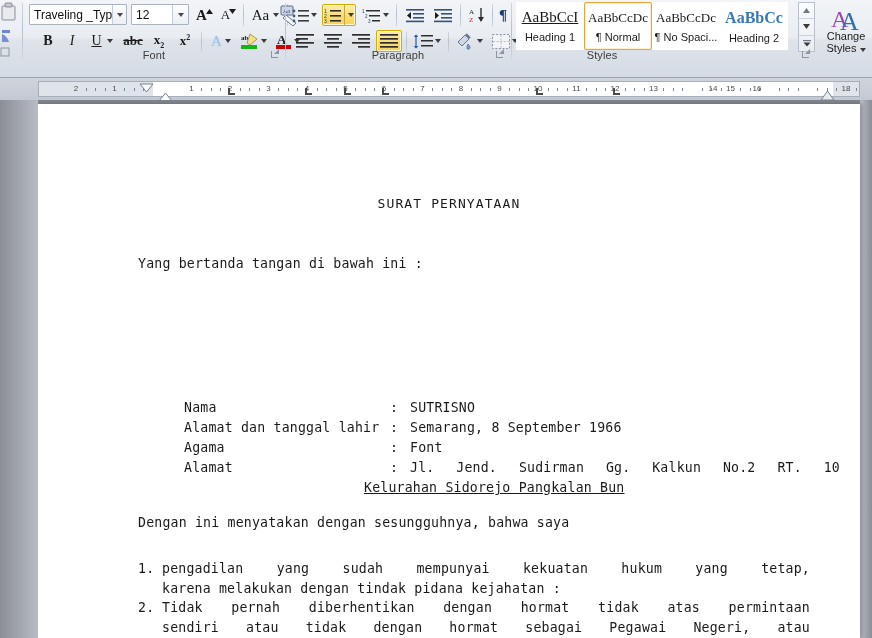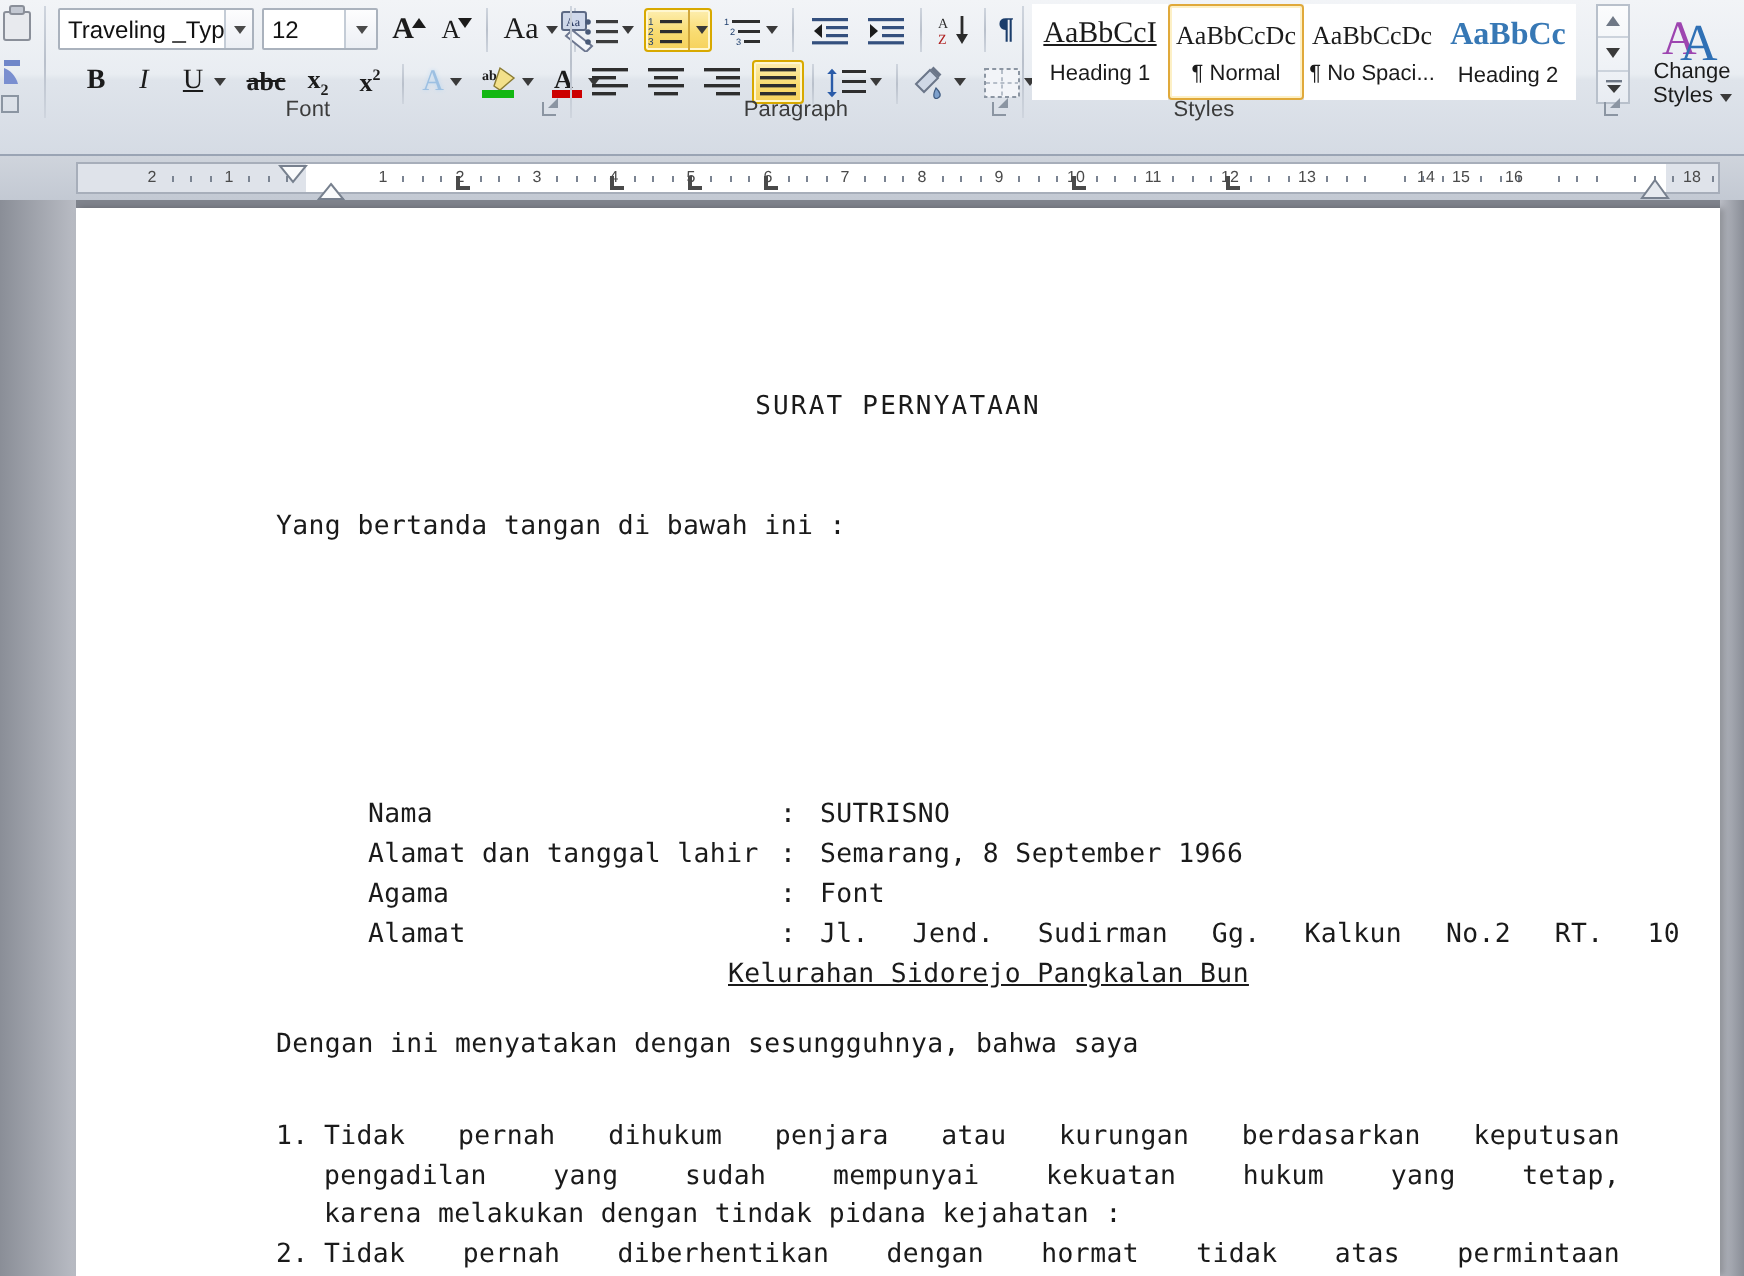--- a/index.html
+++ b/index.html
@@ -619,21 +619,20 @@
             <div class="info-cont" style="height: 20px; line-height: 20px; text-decoration: underline;">Kelurahan Sidorejo Pangkalan Bun</div>
           </div>
         </div>
 
       <div class="line" style="top:411px;">Dengan ini menyatakan dengan sesungguhnya, bahwa saya</div>
 
       <div class="list" id="numbered-list">
           <div class="li">
             <div class="li-num" style="line-height: 19.6px;">1.</div>
             <div class="li-body">
-              <div class="j" style="margin: 0px; line-height: 19.6px; text-align: justify; text-align-last: justify;">Tidak pernah dihukum penjara atau kurungan berdasarkan keputusan</div>
               <div class="j" style="margin: 0px; line-height: 19.6px; text-align: justify; text-align-last: justify;">pengadilan yang sudah mempunyai kekuatan hukum yang tetap,</div>
               <div class="lastline" style="margin: 0px; line-height: 19.6px; white-space: pre;">karena melakukan dengan tindak pidana kejahatan :</div>
             </div>
           </div>
           <div class="li">
             <div class="li-num" style="line-height: 19.6px;">2.</div>
             <div class="li-body">
               <div class="j" style="margin: 0px; line-height: 19.6px; text-align: justify; text-align-last: justify;">Tidak pernah diberhentikan dengan hormat tidak atas permintaan</div>
               <div class="j" style="margin: 0px; line-height: 19.6px; text-align: justify; text-align-last: justify;">sendiri atau tidak dengan hormat sebagai Pegawai Negeri, atau</div>
             </div>

